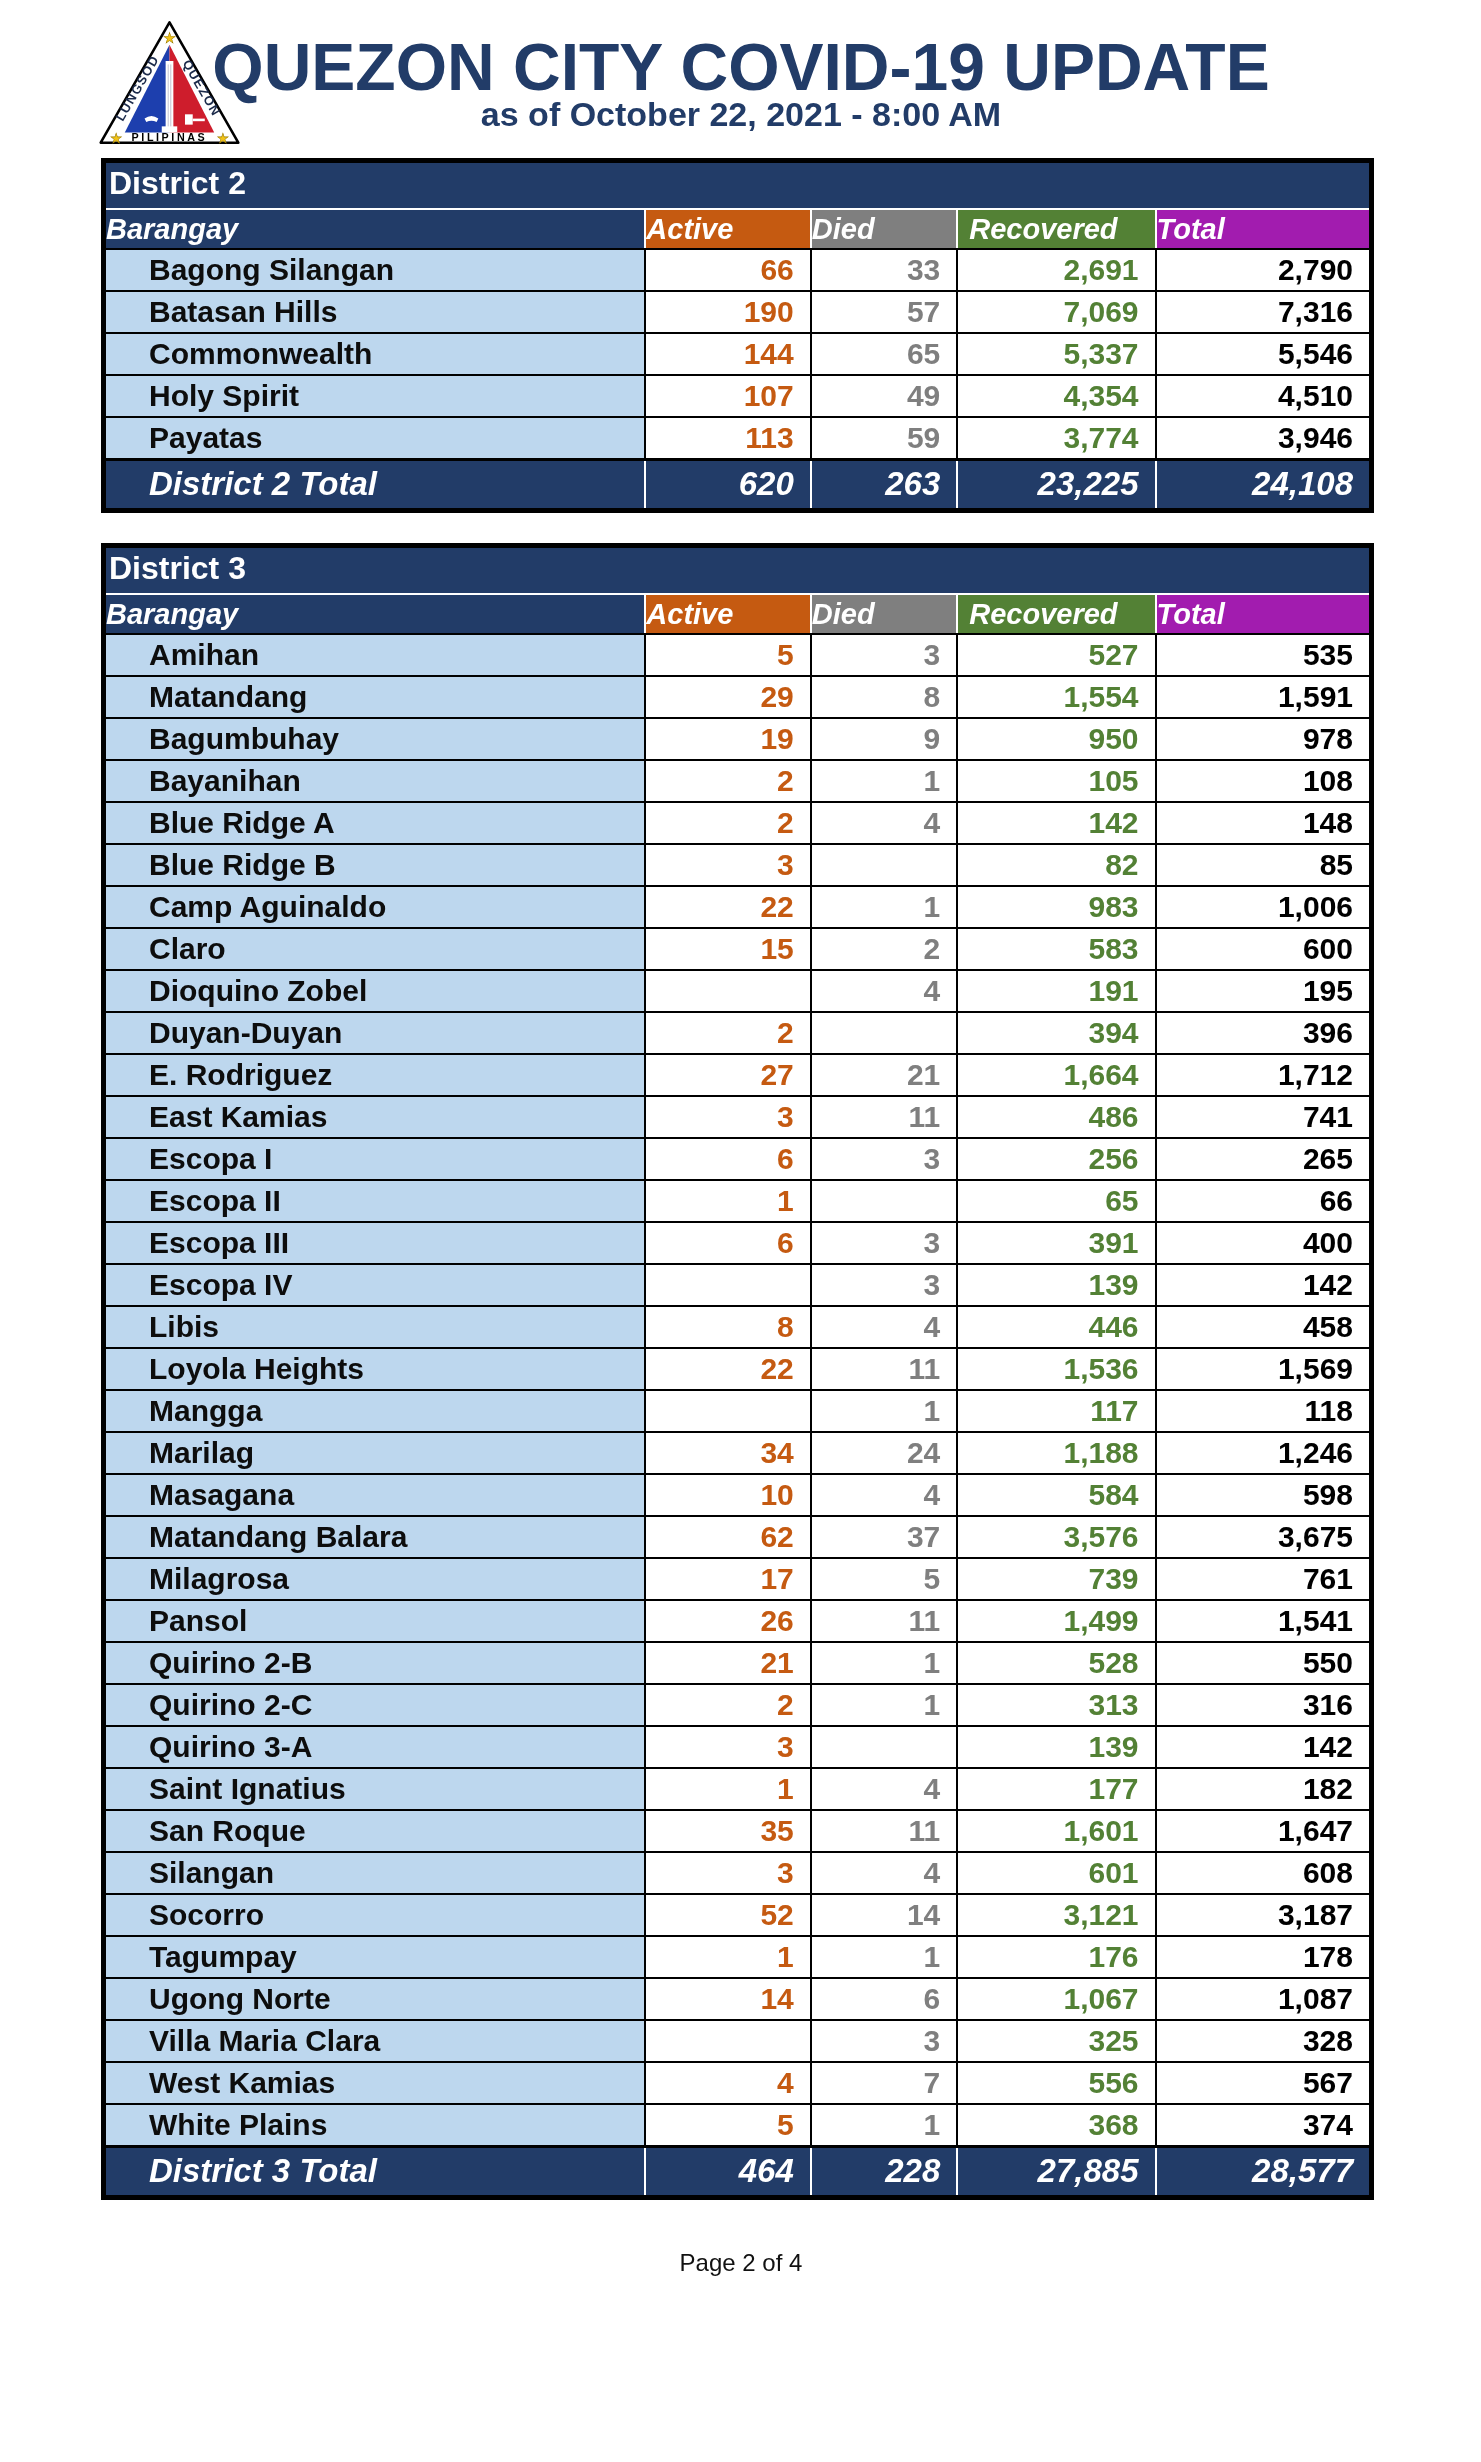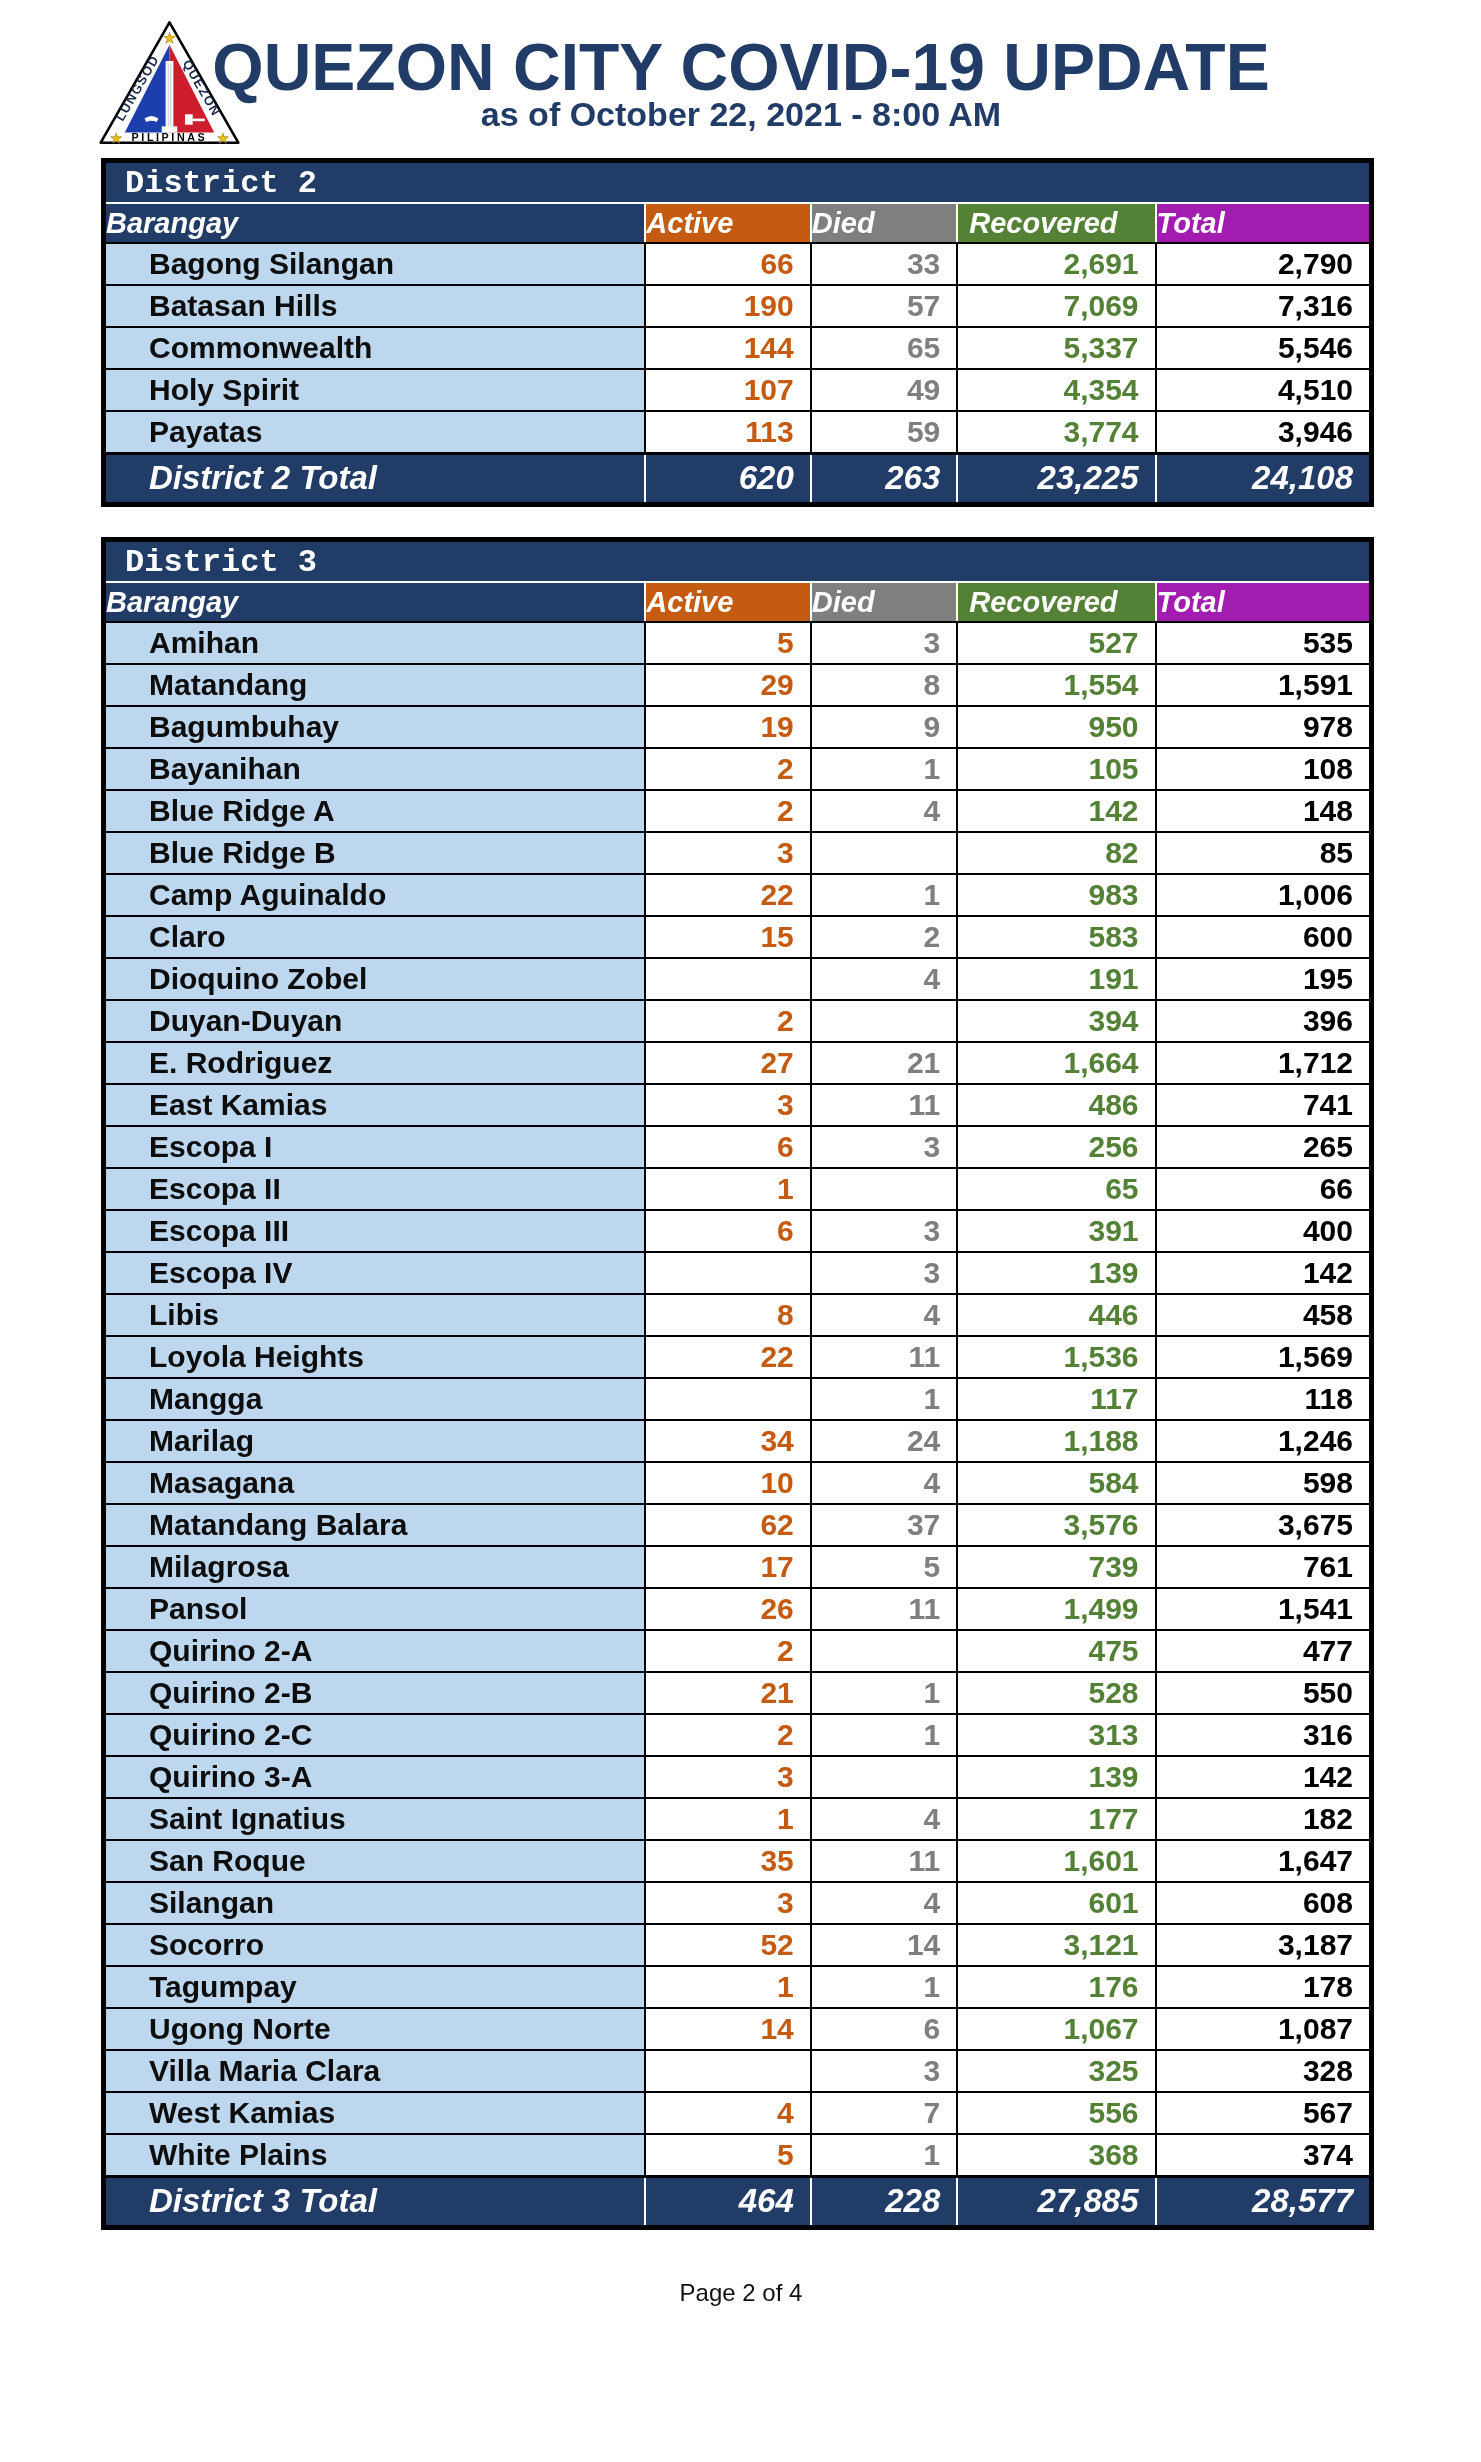--- a/index.html
+++ b/index.html
@@ -25,24 +25,23 @@
   }
   .subtitle{
     color:var(--navy);font-size:34px;font-weight:bold;line-height:41px;
   }
   
   .tbl{
     width:1273px;margin-left:101px;border:5.6px solid #000;background:#fff;
   }
   .tbl + .tbl{margin-top:30px;}
   .bar{
-    height:41px;line-height:41px;background:var(--navy);color:#fff;
-    font-size:32px;font-weight:bold;padding-left:19px;
+    height:47px;line-height:41px;background:var(--navy);color:#fff;
+    font-size:32px;font-weight:bold;padding-left:3px;
     border-bottom:2.4px solid #fff;
-    font-family:Liberation Mono, monospace;
   }
   table{width:100%;border-collapse:collapse;table-layout:fixed;}
   col.c-name{width:42.7%;}
   col.c-active{width:13.1%;}
   col.c-died{width:11.6%;}
   col.c-recovered{width:15.7%;}
   col.c-total{width:16.9%;}
   thead th{
     height:39px;font-size:29px;font-weight:bold;font-style:italic;color:#fff;
     text-align:left;border-right:2.4px solid #fff;border-bottom:2.4px solid #000;margin-top:32px;
@@ -363,27 +362,20 @@
           <td class="cell-total">761</td>
         </tr>
         <tr>
           <td class="cell-name">Pansol</td>
           <td class="cell-active">26</td>
           <td class="cell-died">11</td>
           <td class="cell-recovered">1,499</td>
           <td class="cell-total">1,541</td>
         </tr>
         <tr>
-          <td class="cell-name">Quirino 2-A</td>
-          <td class="cell-active">2</td>
-          <td class="cell-died"></td>
-          <td class="cell-recovered">475</td>
-          <td class="cell-total">477</td>
-        </tr>
-        <tr>
           <td class="cell-name">Quirino 2-B</td>
           <td class="cell-active">21</td>
           <td class="cell-died">1</td>
           <td class="cell-recovered">528</td>
           <td class="cell-total">550</td>
         </tr>
         <tr>
           <td class="cell-name">Quirino 2-C</td>
           <td class="cell-active">2</td>
           <td class="cell-died">1</td>

